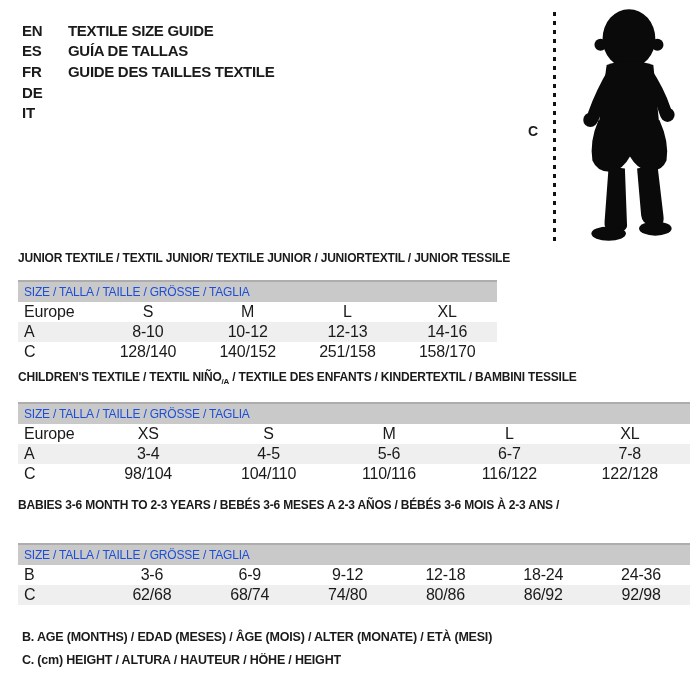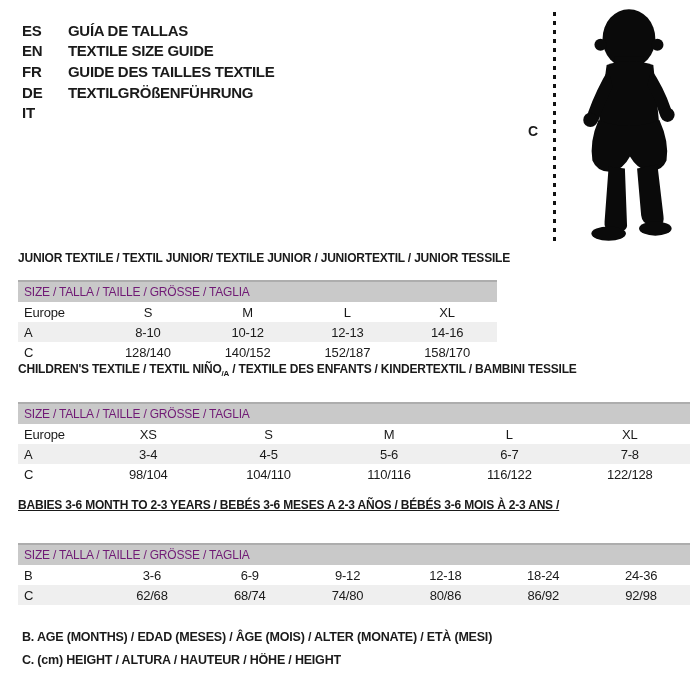--- a/index.html
+++ b/index.html
@@ -25,70 +25,69 @@
   }
   .measure-label { position: absolute; left: 528px; top: 123px; font-weight: 700; font-size: 14px; }
   .baby-figure { position: absolute; left: 566px; top: 6px; width: 132px; height: 244px; }
 
   
   .section-title {
     position: absolute; left: 18px;
     font-weight: 700; font-size: 12px; letter-spacing: -0.2px; white-space: nowrap;
   }
   .section-title .subscript { font-size: 8px; position: relative; top: 3px; }
-  .two-line { line-height: 19px; text-decoration: underline; }
+  .two-line { line-height: 19px; }
 
   .size-table { position: absolute; left: 18px; border-collapse: collapse; table-layout: fixed; }
   .size-table .bar-row td {
     background: #c9c9c9;
     border-top: 2px solid #adadad;
     height: 21px;
-    font-size: 12px; color: #701a75;
+    font-size: 12px; color: #1d4ed8;
     padding-left: 6px; text-align: left;
     letter-spacing: -0.2px;
     white-space: nowrap;
   }
   .size-table td {
-    height: 20px; font-size: 13px; text-align: center; vertical-align: middle;
+    height: 20px; font-size: 16px; text-align: center; vertical-align: middle;
     letter-spacing: -0.2px; overflow: hidden; white-space: nowrap;
   }
   .size-table td.row-label { text-align: left; padding-left: 6px; }
   .size-table tr.shaded td { background: #efefef; }
 
   #table-junior   { top: 280px; width: 479px; }
   #table-children { top: 402px; width: 672px; }
   #table-babies   { top: 543px; width: 672px; }
 
   #title-junior   { top: 251px; }
-  #title-children { top: 362px; }
+  #title-children { top: 370px; }
   #title-babies   { top: 496px; }
 
   
   .legend { position: absolute; left: 22px; top: 626px; }
   .legend-line { font-weight: 700; font-size: 12.5px; line-height: 23px; letter-spacing: -0.2px; white-space: nowrap; }
 </style>
 </head>
 <body>
 
 <div class="lang-list">
   <div class="lang-row">
+    <span class="lang-code">EN</span>
+    <span class="lang-label">TEXTILE SIZE GUIDE</span>
+  </div>
+  <div class="lang-row">
     <span class="lang-code">ES</span>
     <span class="lang-label">GUÍA DE TALLAS</span>
   </div>
   <div class="lang-row">
-    <span class="lang-code">EN</span>
-    <span class="lang-label">TEXTILE SIZE GUIDE</span>
-  </div>
-  <div class="lang-row">
     <span class="lang-code">FR</span>
     <span class="lang-label">GUIDE DES TAILLES TEXTILE</span>
   </div>
   <div class="lang-row">
     <span class="lang-code">DE</span>
-    <span class="lang-label">TEXTILGRÖßENFÜHRUNG</span>
   </div>
   <div class="lang-row">
     <span class="lang-code">IT</span>
   </div>
 </div>
 
 <div class="measure-line"></div>
 <div class="measure-label">C</div>
 <svg class="baby-figure" viewBox="0 0 130 240" xmlns="http://www.w3.org/2000/svg">
   <g fill="#0a0a0a">
@@ -133,21 +132,21 @@
     <td class="row-label">A</td>
     <td>8-10</td>
     <td>10-12</td>
     <td>12-13</td>
     <td>14-16</td>
   </tr>
   <tr>
     <td class="row-label">C</td>
     <td>128/140</td>
     <td>140/152</td>
-    <td>152/187</td>
+    <td>251/158</td>
     <td>158/170</td>
   </tr>
 </tbody>
   </table>
 
 <div class="section-title" id="title-children">
   <span>CHILDREN'S TEXTILE / TEXTIL NIÑO</span><span class="subscript">/A</span><span> / TEXTILE DES ENFANTS / KINDERTEXTIL / BAMBINI TESSILE</span>
 </div>
 <table class="size-table" id="table-children">
   <colgroup>

